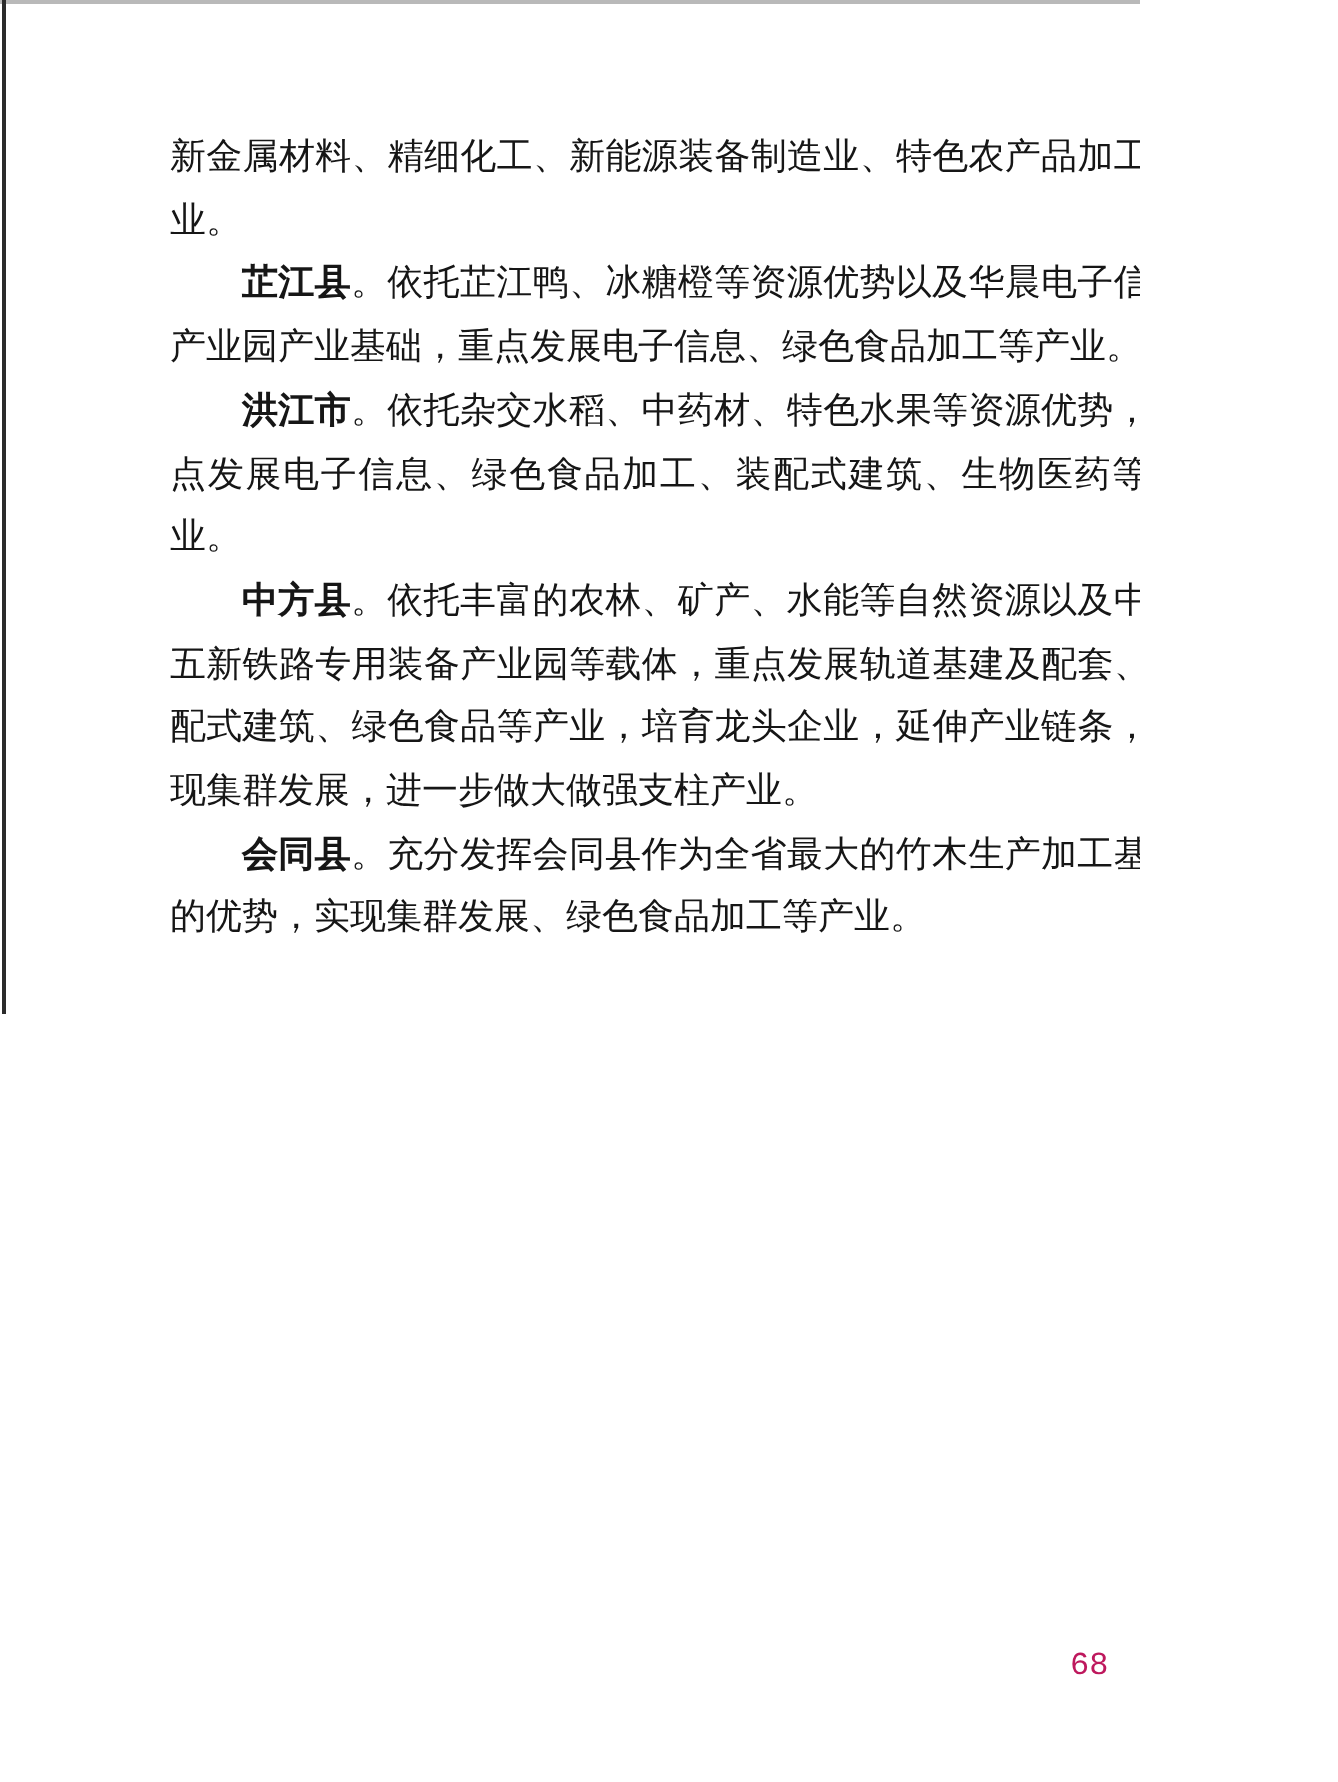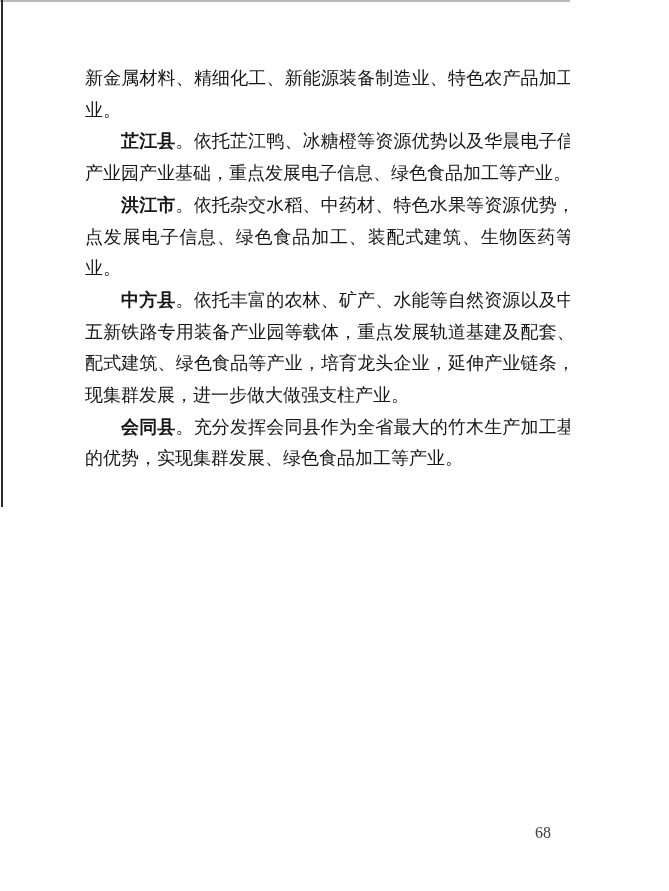--- a/index.html
+++ b/index.html
@@ -45,22 +45,22 @@
   .para.continuation { text-indent: 0; }
   .county {
     font-weight: bold;
     font-family: Liberation Serif, serif;
   }
   .page-number {
     position: absolute;
     left: 535px;
     top: 824px;
     font-size: 16px;
-    color: #404040;
-    font-family: Liberation Serif, serif;
+    color: #be185d;
+    font-family: Liberation Mono, monospace;
   }
 </style>
 </head>
 <body>
 
 <div class="page">
 
   <div class="artifact-top"></div>
   <div class="artifact-left"></div>
 

